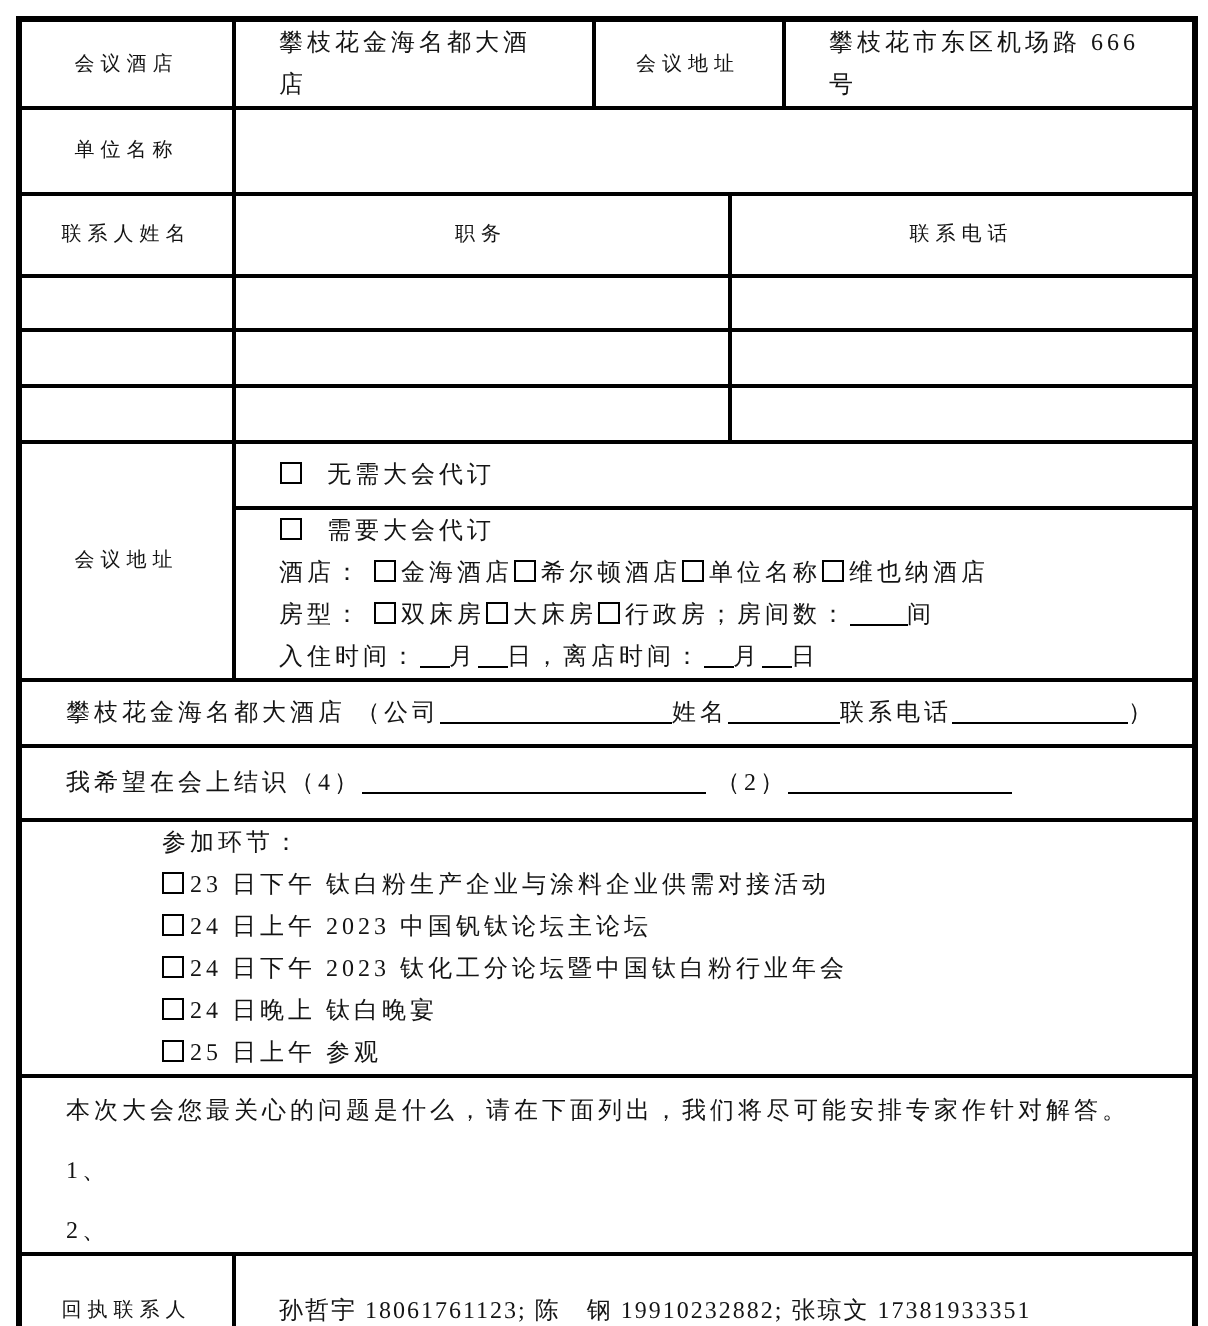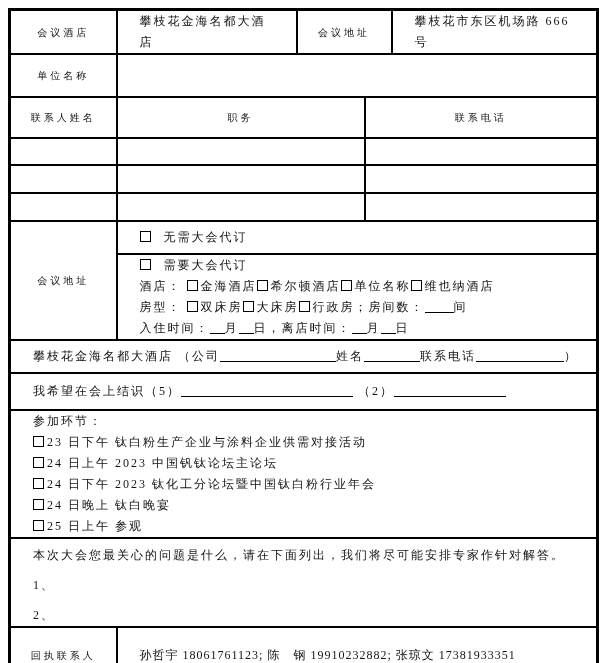--- a/index.html
+++ b/index.html
@@ -33,21 +33,21 @@
     display:inline-block; width:11px; height:11px;
     border:1.5px solid #000; background:#fff;
     vertical-align:-1px; margin-right:3px;
   }
   .cb.gap { margin-right:13px; }
   .bl {
     display:inline-block; height:13px;
     border-bottom:1.3px solid #000; vertical-align:-2px;
   }
   .nowrap { white-space:nowrap; }
-  .ev-line { white-space:nowrap; }
+  .ev-line { white-space:nowrap;margin-left:48px; }
   .q-item { margin-top:9px; }
   .acc-line { white-space:nowrap; }
   .seg { letter-spacing:2px; }
 </style>
 </head>
 <body>
 
 <div class="page">
   <table class="form">
     <colgroup>
@@ -119,21 +119,21 @@
       </tr>
 
       <tr style="height:33px">
         <td class="val nowrap" colspan="5">
           <span>攀枝花金海名都大酒店 （公司</span><span class="bl" style="width:116px"></span><span>姓名</span><span class="bl" style="width:56px"></span><span>联系电话</span><span class="bl" style="width:88px"></span><span>）</span>
         </td>
       </tr>
 
       <tr style="height:37px">
         <td class="val nowrap" colspan="5">
-          <span>我希望在会上结识（5）</span><span class="bl" style="width:172px"></span>&nbsp;<span>（2）</span><span class="bl" style="width:112px"></span>
+          <span>我希望在会上结识（4）</span><span class="bl" style="width:172px"></span>&nbsp;<span>（2）</span><span class="bl" style="width:112px"></span>
         </td>
       </tr>
 
       <tr style="height:128px">
         <td class="val" colspan="5">
           <div class="ev-line">参加环节：</div>
           <div class="ev-line"><span class="cb"></span><span>23 日下午 钛白粉生产企业与涂料企业供需对接活动</span></div>
           <div class="ev-line"><span class="cb"></span><span>24 日上午 2023 中国钒钛论坛主论坛</span></div>
           <div class="ev-line"><span class="cb"></span><span>24 日下午 2023 钛化工分论坛暨中国钛白粉行业年会</span></div>
           <div class="ev-line"><span class="cb"></span><span>24 日晚上 钛白晚宴</span></div>

